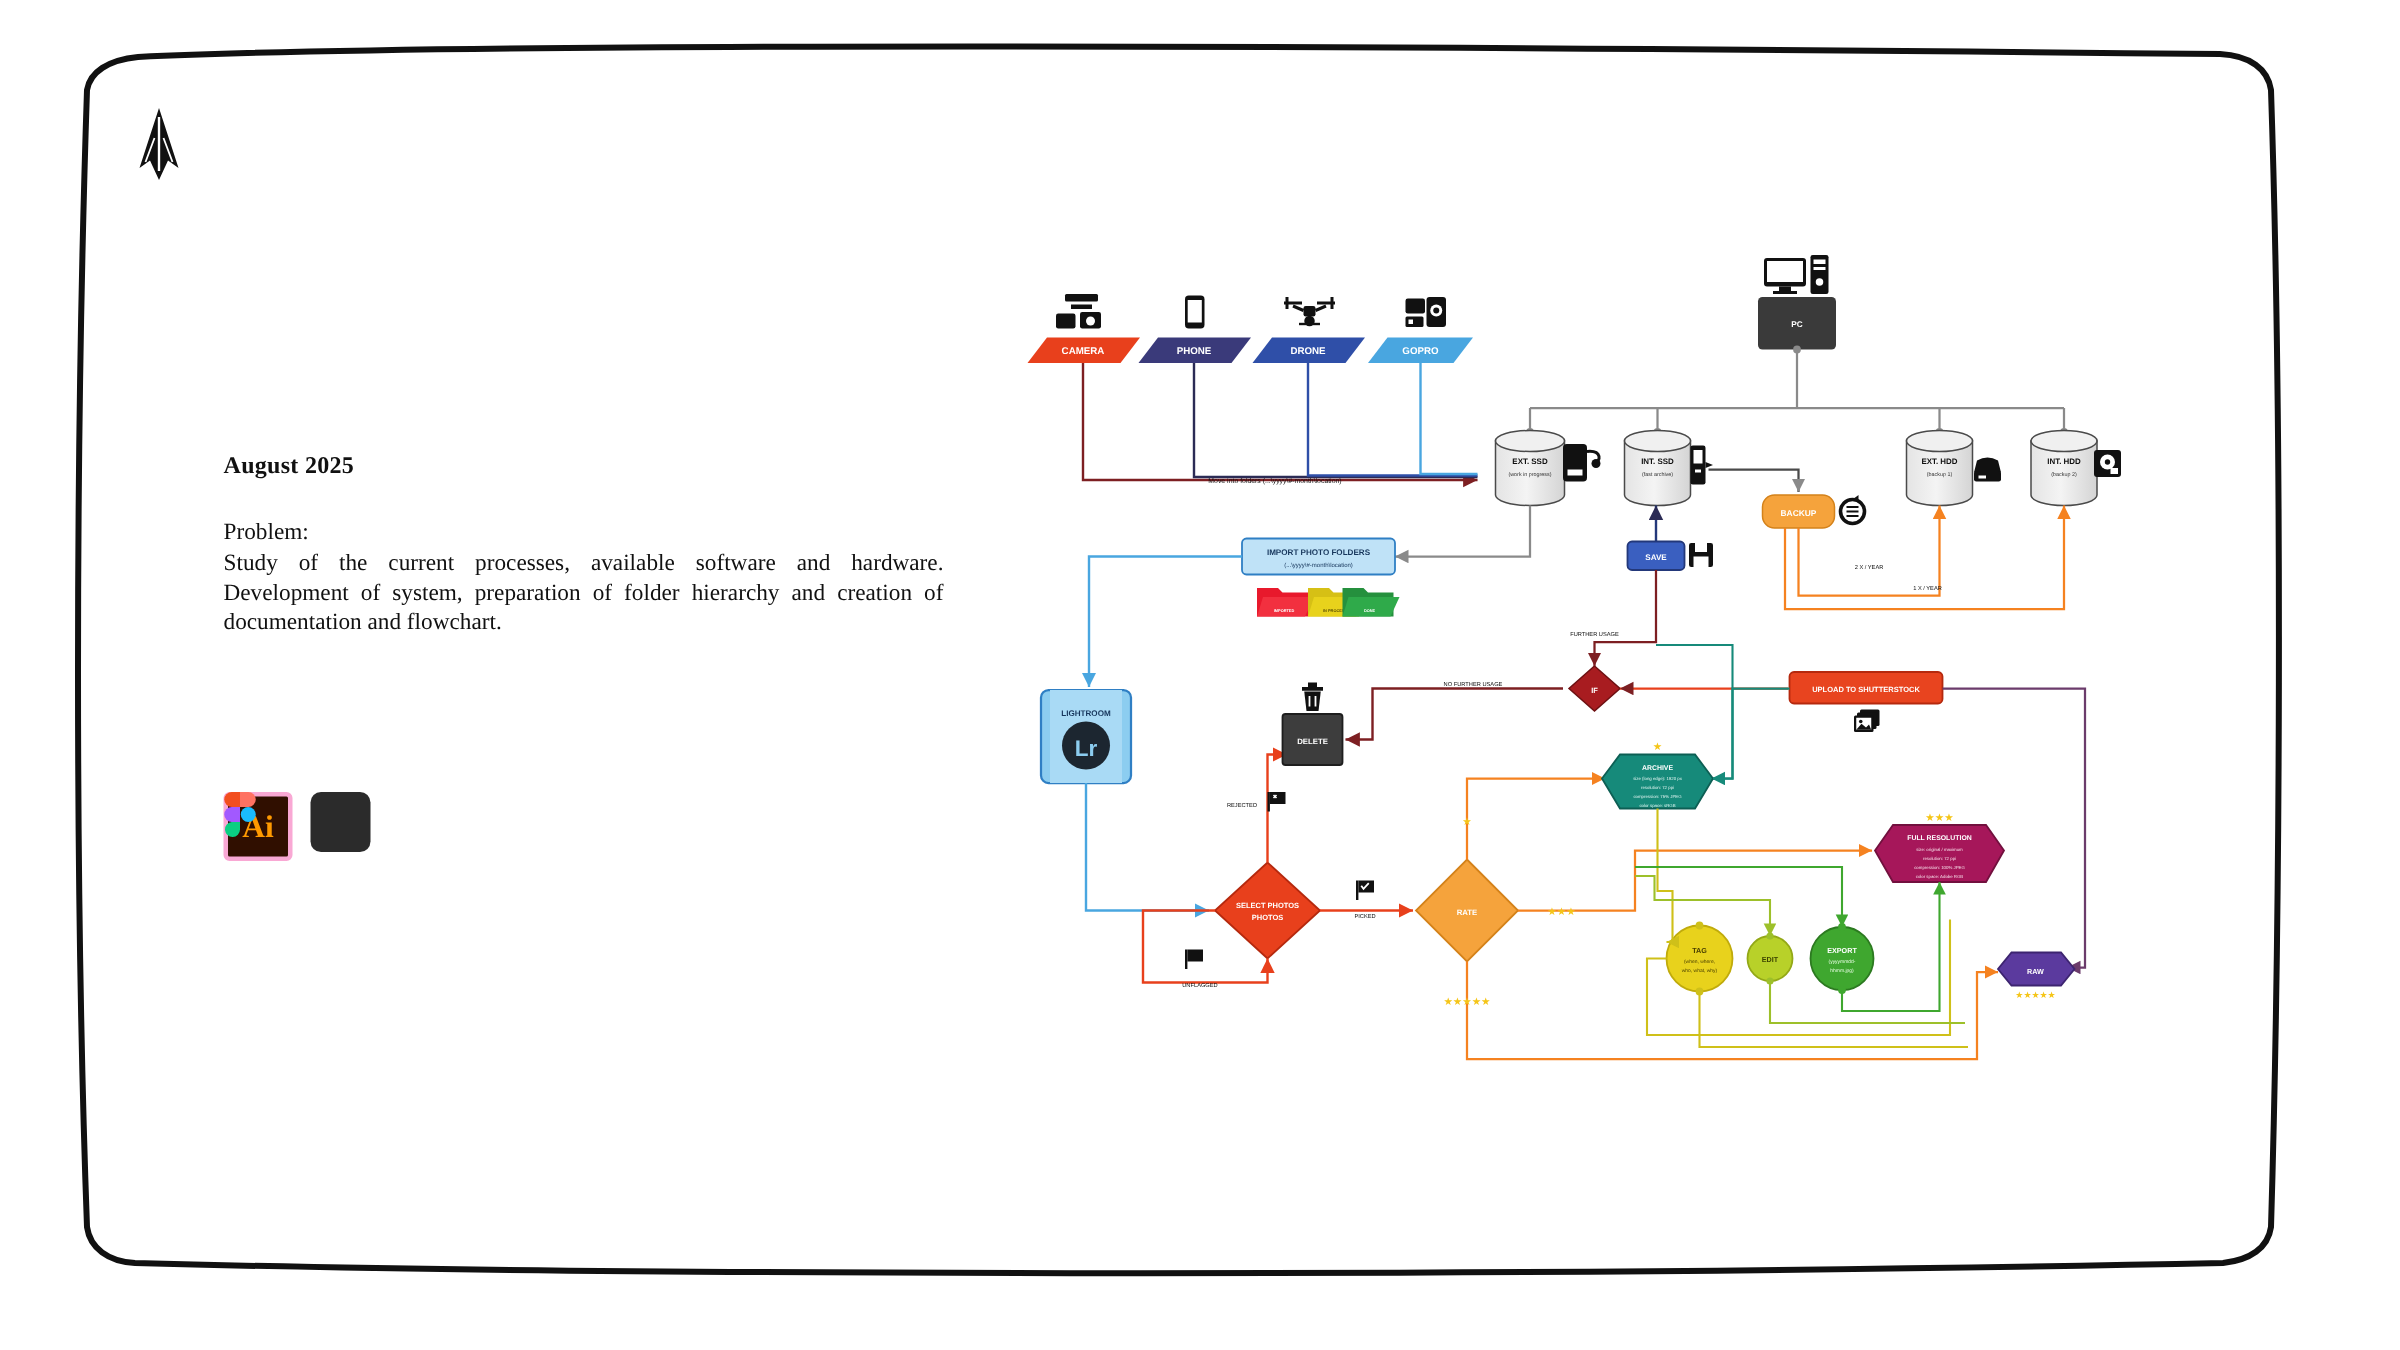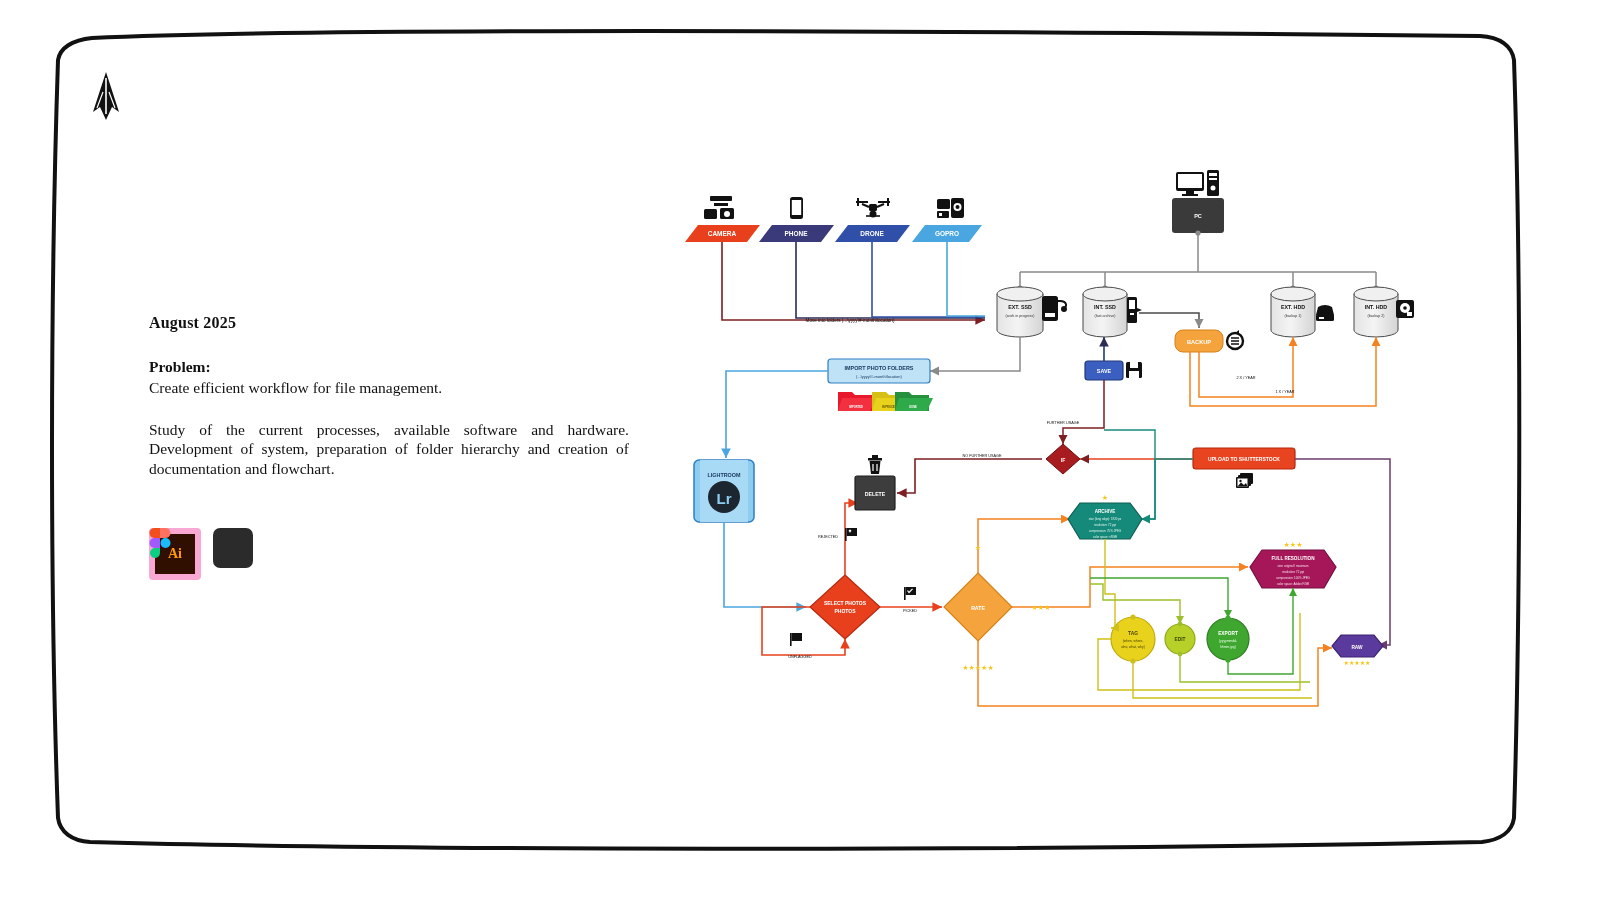--- a/index.html
+++ b/index.html
@@ -2,29 +2,29 @@
 <html><head>
 <meta charset="utf-8">
 <style>
   html,body{margin:0;padding:0;background:#ffffff;}
   body{width:1600px;height:900px;position:relative;overflow:hidden;
        font-family:"Liberation Sans",sans-serif;}
   #frame{position:absolute;inset:0;}
   #frame svg{position:absolute;top:0;left:0;}
   .panel{position:absolute;left:149px;top:298px;width:480px;color:#111;
          font-family:"Liberation Serif",serif;}
-  .panel .date{font-size:16px;font-weight:bold;letter-spacing:.2px;margin:16px 0 26px 0;}
-  .panel .h{font-size:15.5px;font-weight:bold;margin:0 0 2px 0;}
+  .panel .date{font-size:16px;font-weight:bold;letter-spacing:.2px;margin:4px 0 26px 0;}
+  .panel .h{font-size:15.5px;font-weight:normal;margin:0 0 2px 0;}
   .panel .p{font-size:15.5px;margin:0 0 22px 0;line-height:19.5px;text-align:justify;}
   .panel .p.one{margin-bottom:22px;}
   .sw{position:absolute;left:149px;top:528px;display:flex;gap:12px;}
   .ico{width:40px;height:40px;border-radius:7px;display:flex;align-items:center;
        justify-content:center;}
-  .ai{background:#300f00;border:6px solid #f9a8d4;border-radius:4px;color:#ff9a00;
-      font-family:"Liberation Serif",serif;font-weight:bold;font-size:14px;}
+  .ai{background:#300f00;border:3px solid #f9a8d4;border-radius:4px;color:#ff9a00;
+      font-family:"Liberation Serif",serif;font-weight:bold;font-size:21px;}
   .fig{background:#2b2b2b;}
   .lbl{font-family:"Liberation Sans",sans-serif;}
 </style>
 </head>
 <body>
 
 <div id="frame">
   <svg width="1600" height="900" viewBox="0 0 1600 900">
     <defs>
       <marker id="ah-red" markerWidth="7" markerHeight="7" refX="6" refY="3" orient="auto">
@@ -402,21 +402,20 @@
     <path d="M1090,584 L1103,584 L1103,600 L1180,600 L1180,624" fill="none" stroke="#9dc02a" stroke-width="1.4" marker-end="url(#ah-lgreen)"></path>
     <path d="M1180,654 L1180,682 L1310,682" fill="none" stroke="#9dc02a" stroke-width="1.4"></path>
     <path d="M1090,578 L1228,578 L1228,618" fill="none" stroke="#3fa72f" stroke-width="1.4" marker-end="url(#ah-green)"></path>
     <path d="M1228,660 L1228,674 L1293,674 L1293,588" fill="none" stroke="#3fa72f" stroke-width="1.4" marker-end="url(#ah-green)"></path>
     <path d="M1142,519 L1155,519 L1155,430 L1104,430" fill="none" stroke="#168a7a" stroke-width="1.4"></path>
   </svg>
 
   <div class="panel">
     <div class="date">August 2025</div>
     <div class="h">Problem:</div>
-    <div class="p one">Create efficient workflow for file management.</div>
     <div class="p">Study of the current processes, available software and hardware. Development of system, preparation of folder hierarchy and creation of documentation and flowchart.</div>
   </div>
 
   <div class="sw">
     <div class="ico ai">Ai</div>
     <div class="ico fig">
       <svg width="22" height="30" viewBox="0 0 22 30">
         <path d="M5.5,0 h5.5 v10 h-5.5 a5,5 0 0 1 0,-10 z" fill="#f24e1e"></path>
         <path d="M11,0 h5.5 a5,5 0 0 1 0,10 h-5.5 z" fill="#ff7262"></path>
         <path d="M5.5,10 h5.5 v10 h-5.5 a5,5 0 0 1 0,-10 z" fill="#a259ff"></path>

